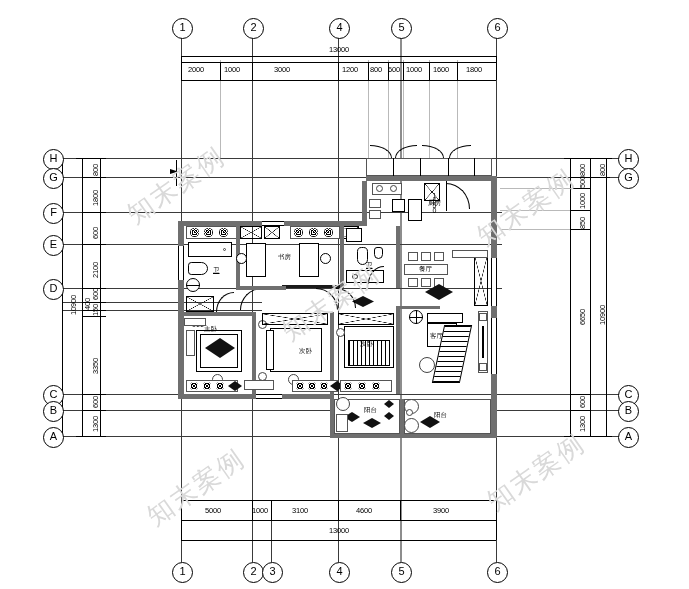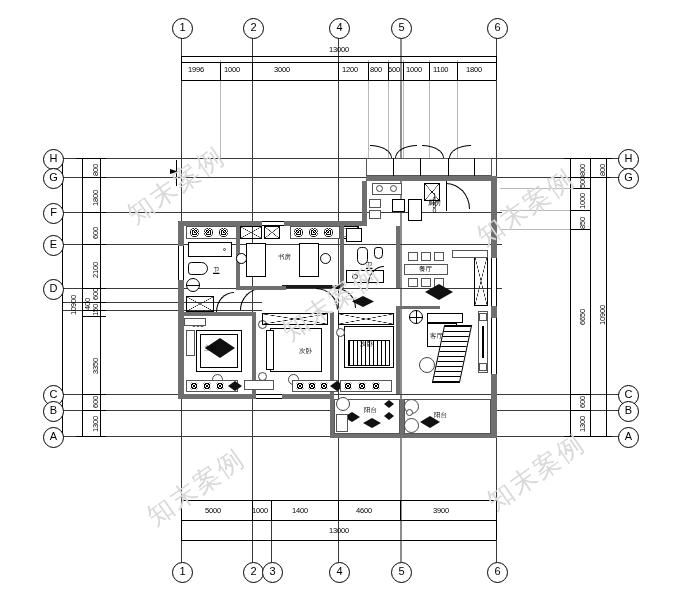--- a/index.html
+++ b/index.html
@@ -114,49 +114,49 @@
   <div class="tick" style="left:252px;top:62px;height:18px;"></div>
   <div class="tick" style="left:338px;top:62px;height:18px;"></div>
   <div class="tick" style="left:368px;top:62px;height:18px;"></div>
   <div class="tick" style="left:388px;top:62px;height:18px;"></div>
   <div class="tick" style="left:403px;top:62px;height:18px;"></div>
   <div class="tick" style="left:429px;top:62px;height:18px;"></div>
   <div class="tick" style="left:457px;top:62px;height:18px;"></div>
   <div class="tick" style="left:496px;top:56px;height:24px;"></div>
   <div class="ln h" style="left:181px;top:62px;width:315px;"></div>
 
-  <div class="dim" style="left:188px;top:66px;">1996</div>
+  <div class="dim" style="left:188px;top:66px;">2000</div>
   <div class="dim" style="left:224px;top:66px;">1000</div>
   <div class="dim" style="left:274px;top:66px;">3000</div>
   <div class="dim" style="left:342px;top:66px;">1200</div>
   <div class="dim" style="left:370px;top:66px;">800</div>
   <div class="dim" style="left:388px;top:66px;">600</div>
   <div class="dim" style="left:406px;top:66px;">1000</div>
-  <div class="dim" style="left:433px;top:66px;">1100</div>
+  <div class="dim" style="left:433px;top:66px;">1600</div>
   <div class="dim" style="left:466px;top:66px;">1800</div>
 
   <div class="bub" style="left:172px;top:18px;">1</div>
   <div class="bub" style="left:243px;top:18px;">2</div>
   <div class="bub" style="left:329px;top:18px;">4</div>
   <div class="bub" style="left:391px;top:18px;">5</div>
   <div class="bub" style="left:487px;top:18px;">6</div>
 
   <div class="ln h" style="left:181px;top:500px;width:315px;"></div>
   <div class="ln h" style="left:181px;top:520px;width:315px;"></div>
   <div class="ln h" style="left:181px;top:540px;width:315px;"></div>
   <div class="tick" style="left:181px;top:500px;height:40px;"></div>
   <div class="tick" style="left:252px;top:500px;height:20px;"></div>
   <div class="tick" style="left:271px;top:500px;height:20px;"></div>
   <div class="tick" style="left:338px;top:500px;height:20px;"></div>
   <div class="tick" style="left:400px;top:500px;height:20px;"></div>
   <div class="tick" style="left:496px;top:500px;height:40px;"></div>
 
   <div class="dim" style="left:205px;top:507px;">5000</div>
   <div class="dim" style="left:252px;top:507px;">1000</div>
-  <div class="dim" style="left:292px;top:507px;">1400</div>
+  <div class="dim" style="left:292px;top:507px;">3100</div>
   <div class="dim" style="left:356px;top:507px;">4600</div>
   <div class="dim" style="left:433px;top:507px;">3900</div>
   <div class="dim" style="left:329px;top:527px;">13000</div>
 
   <div class="bub" style="left:172px;top:562px;">1</div>
   <div class="bub" style="left:243px;top:562px;">2</div>
   <div class="bub" style="left:262px;top:562px;">3</div>
   <div class="bub" style="left:329px;top:562px;">4</div>
   <div class="bub" style="left:391px;top:562px;">5</div>
   <div class="bub" style="left:487px;top:562px;">6</div>
@@ -331,21 +331,21 @@
   <div class="xbox" style="left:474px;top:256px;width:14px;height:50px;"></div>
   <div class="boxg" style="left:452px;top:250px;width:36px;height:8px;"></div>
 
   <div class="wall" style="left:252px;top:312px;width:4px;height:82px;"></div>
   <div class="wall" style="left:178px;top:312px;width:78px;height:4px;"></div>
   <div class="box" style="left:196px;top:330px;width:46px;height:42px;"></div>
   <div class="box" style="left:200px;top:334px;width:38px;height:34px;"></div>
   <div class="chand" style="left:205px;top:338px;width:30px;height:20px;"></div>
   <div class="boxg" style="left:186px;top:330px;width:9px;height:26px;"></div>
   <div class="circd" style="left:212px;top:374px;width:11px;height:11px;"></div>
-  <div class="rlab" style="left:204px;top:345px;">主卧</div>
+  <div class="rlab" style="left:204px;top:326px;">主卧</div>
   <div class="dim" style="left:192px;top:321px;">900</div>
   <div class="boxg" style="left:184px;top:318px;width:22px;height:8px;"></div>
 
   <div class="boxg" style="left:186px;top:380px;width:52px;height:12px;"></div>
   <div class="burner" style="left:190px;top:382px;width:8px;height:8px;"></div>
   <div class="burner" style="left:203px;top:382px;width:8px;height:8px;"></div>
   <div class="burner" style="left:216px;top:382px;width:8px;height:8px;"></div>
   <div class="chand" style="left:228px;top:381px;width:14px;height:10px;"></div>
 
   <div class="wall" style="left:330px;top:312px;width:4px;height:82px;"></div>

